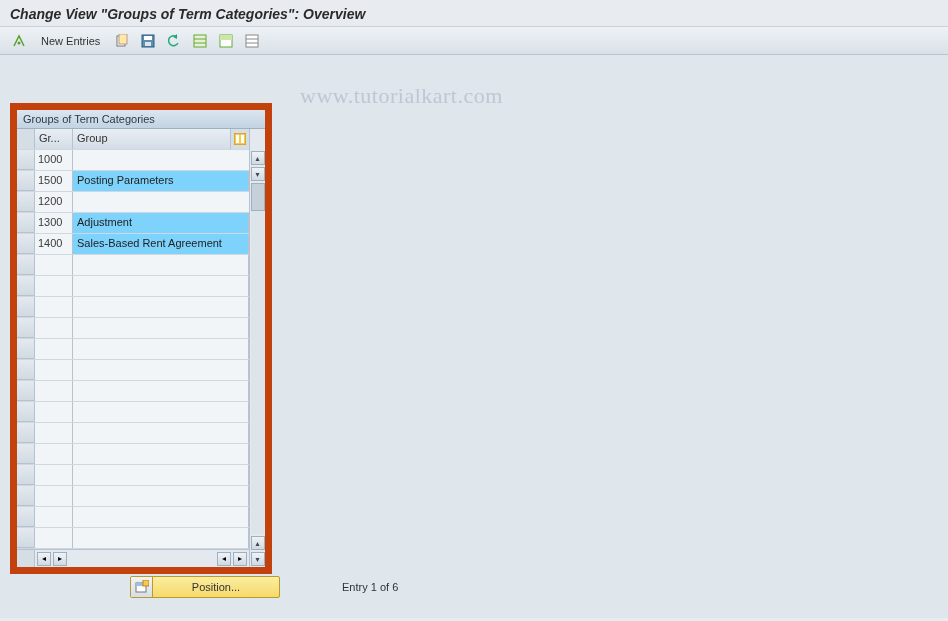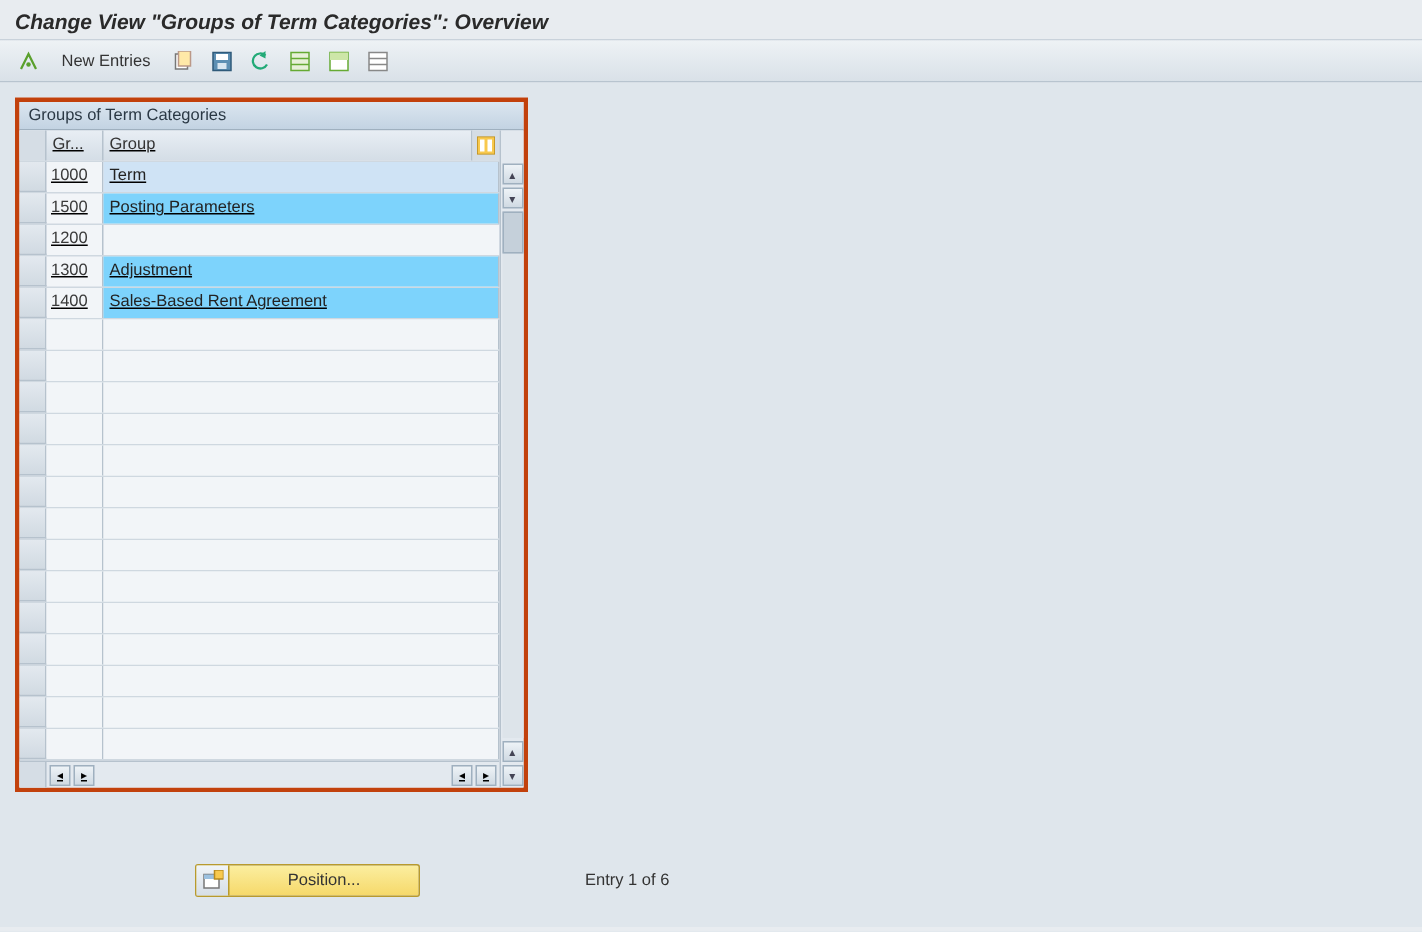--- a/index.html
+++ b/index.html
@@ -42,37 +42,37 @@
   }
   .tb-icon { width: 22px; }
   .tb-btn { padding: 0 6px; font-size:11px; color:#333; }
   .content-area {
     background: #dfe6ec;
     height: calc(621px - 30px - 28px);
     padding: 10px;
     position: relative;
   }
   .panel {
-    width: 342px;
+    width: 262px;
     background: #f2f5f8;
-    border: 3px solid #c2410c;
+    border: 7px solid #c2410c;
+    margin-top: 38px;
   }
   .panel-title {
     background: linear-gradient(#dbe6f0, #c3d3e2);
     padding: 3px 6px;
     font-size: 11px;
     color: #2a3844;
     border-bottom: 1px solid #9fb0bf;
   }
   .grid {
     display: flex;
   }
   .grid-body {
     flex: 1;
-    text-decoration: underline;
   }
   .grid-scroll {
     width: 16px;
     background: #e3e9ef;
     border-left: 1px solid #b6c2cd;
     display: flex;
     flex-direction: column;
     align-items: center;
   }
   .scroll-btn {
@@ -109,21 +109,21 @@
   .hscroll .sel-col { height:100%; }
   .hscroll-track { flex:1; display:flex; align-items:center; padding:0 2px; gap:2px;}
   .hbtn { width:14px; height:14px; background:linear-gradient(#eef3f7,#d0dae3); border:1px solid #9fb0bf; display:flex; align-items:center; justify-content:center; font-size:8px; cursor:pointer;}
   .hspace { flex:1; }
   .footer {
     position:absolute;
     left:130px;
     bottom:20px;
     display:flex;
     align-items:center;
-    gap:110px;
+    gap:62px;
   }
   .position-btn {
     display:flex; align-items:center;
     background: linear-gradient(#fbeea0,#f6d96a);
     border:1px solid #b89a2e;
     height:22px;
     width:150px;
     font-size:11px;
     color:#333;
     cursor:pointer;
@@ -193,20 +193,21 @@
   </span>
   <span class="tb-icon">
     <svg width="14" height="14">
         <rect x="1" y="1" width="12" height="12" fill="#fff" stroke="#888"></rect>
         <path d="M1 5 H13 M1 9 H13" stroke="#888"></path>
       </svg>
   </span>
 </div>
 
 <div class="content-area">
+  <div class="watermark">www.tutorialkart.com</div>
 
   <div class="panel">
     <div class="panel-title">Groups of Term Categories</div>
     <div class="grid">
       <div class="grid-body">
         <div class="header-row">
           <div class="sel-col"></div>
           <div class="code-col">Gr...</div>
           <div class="name-col">Group</div>
           <div class="cfg-col">
@@ -214,21 +215,20 @@
                 <rect x="0" y="0" width="12" height="12" fill="#f8c94e" stroke="#b88a1e"></rect>
                 <rect x="2" y="2" width="3" height="8" fill="#fff"></rect>
                 <rect x="7" y="2" width="3" height="8" fill="#fff"></rect>
               </svg>
           </div>
         </div>
         <div id="rows-container">
             <div class="data-row">
               <div class="sel-col"></div>
               <div class="code-col">1000</div>
-              <div class="name-col selected-cell">Term</div>
             </div>
             <div class="data-row">
               <div class="sel-col"></div>
               <div class="code-col">1500</div>
               <div class="name-col">Posting Parameters</div>
             </div>
             <div class="data-row">
               <div class="sel-col"></div>
               <div class="code-col">1200</div>
             </div>

